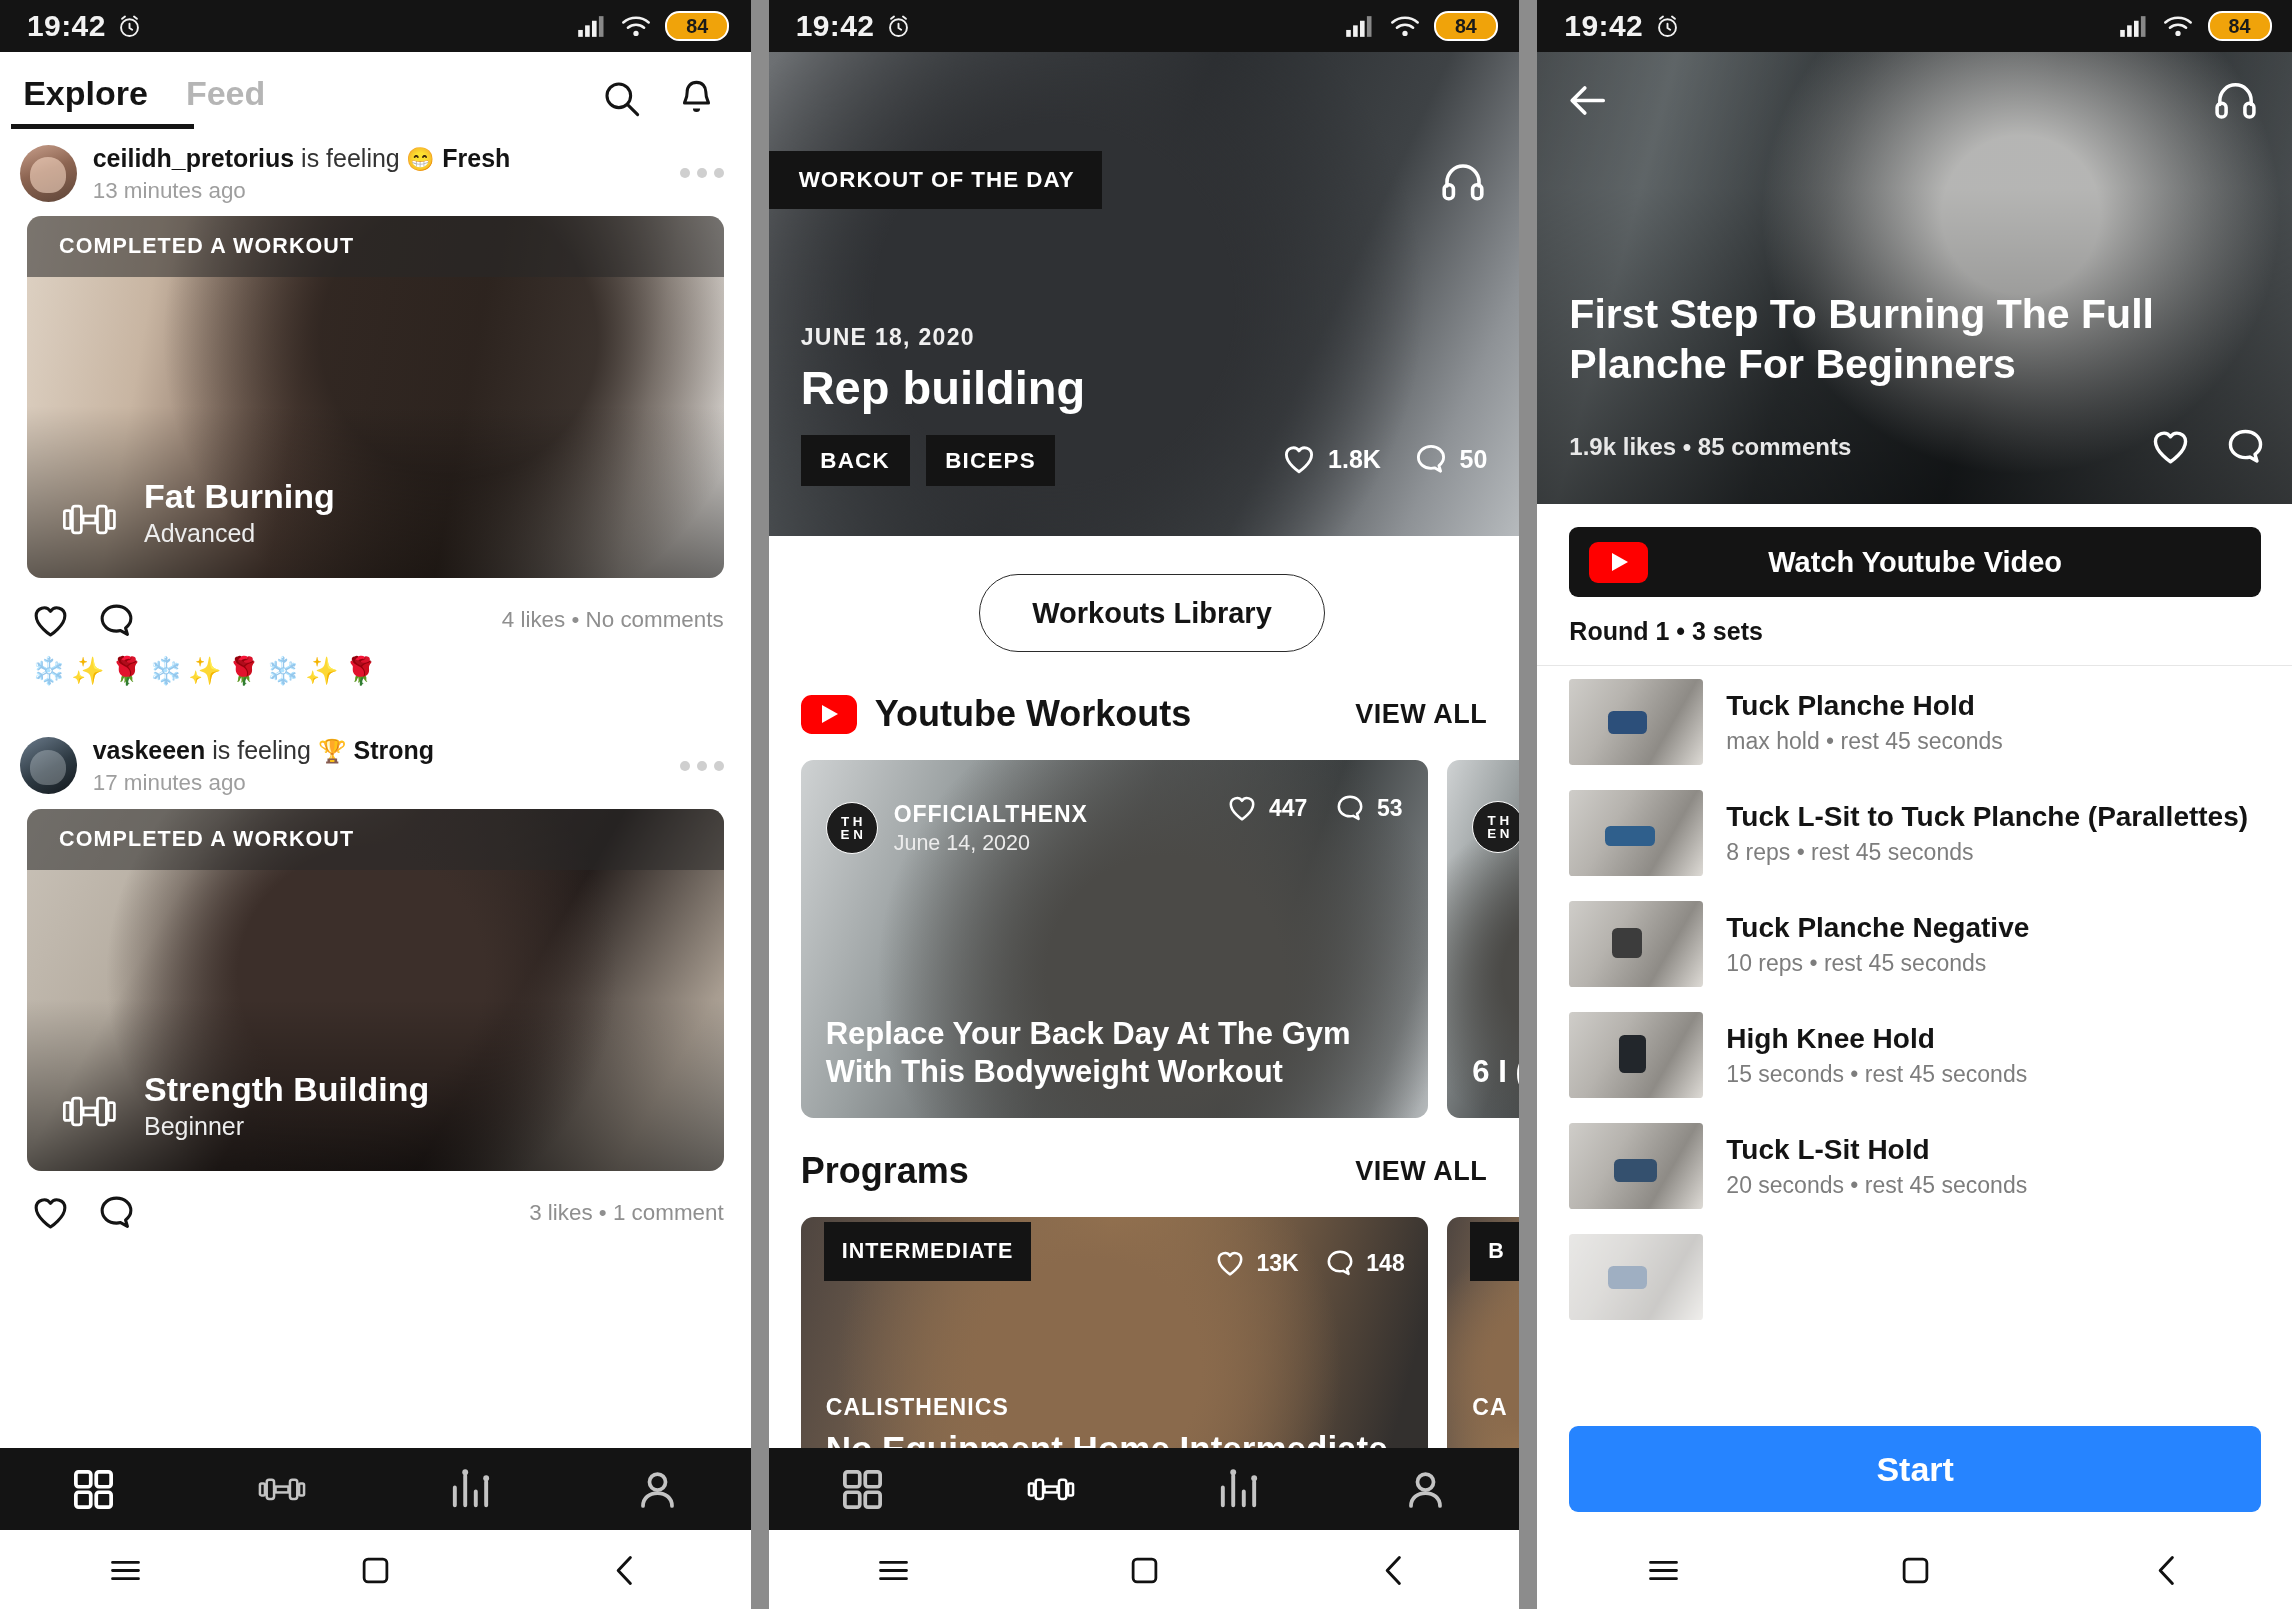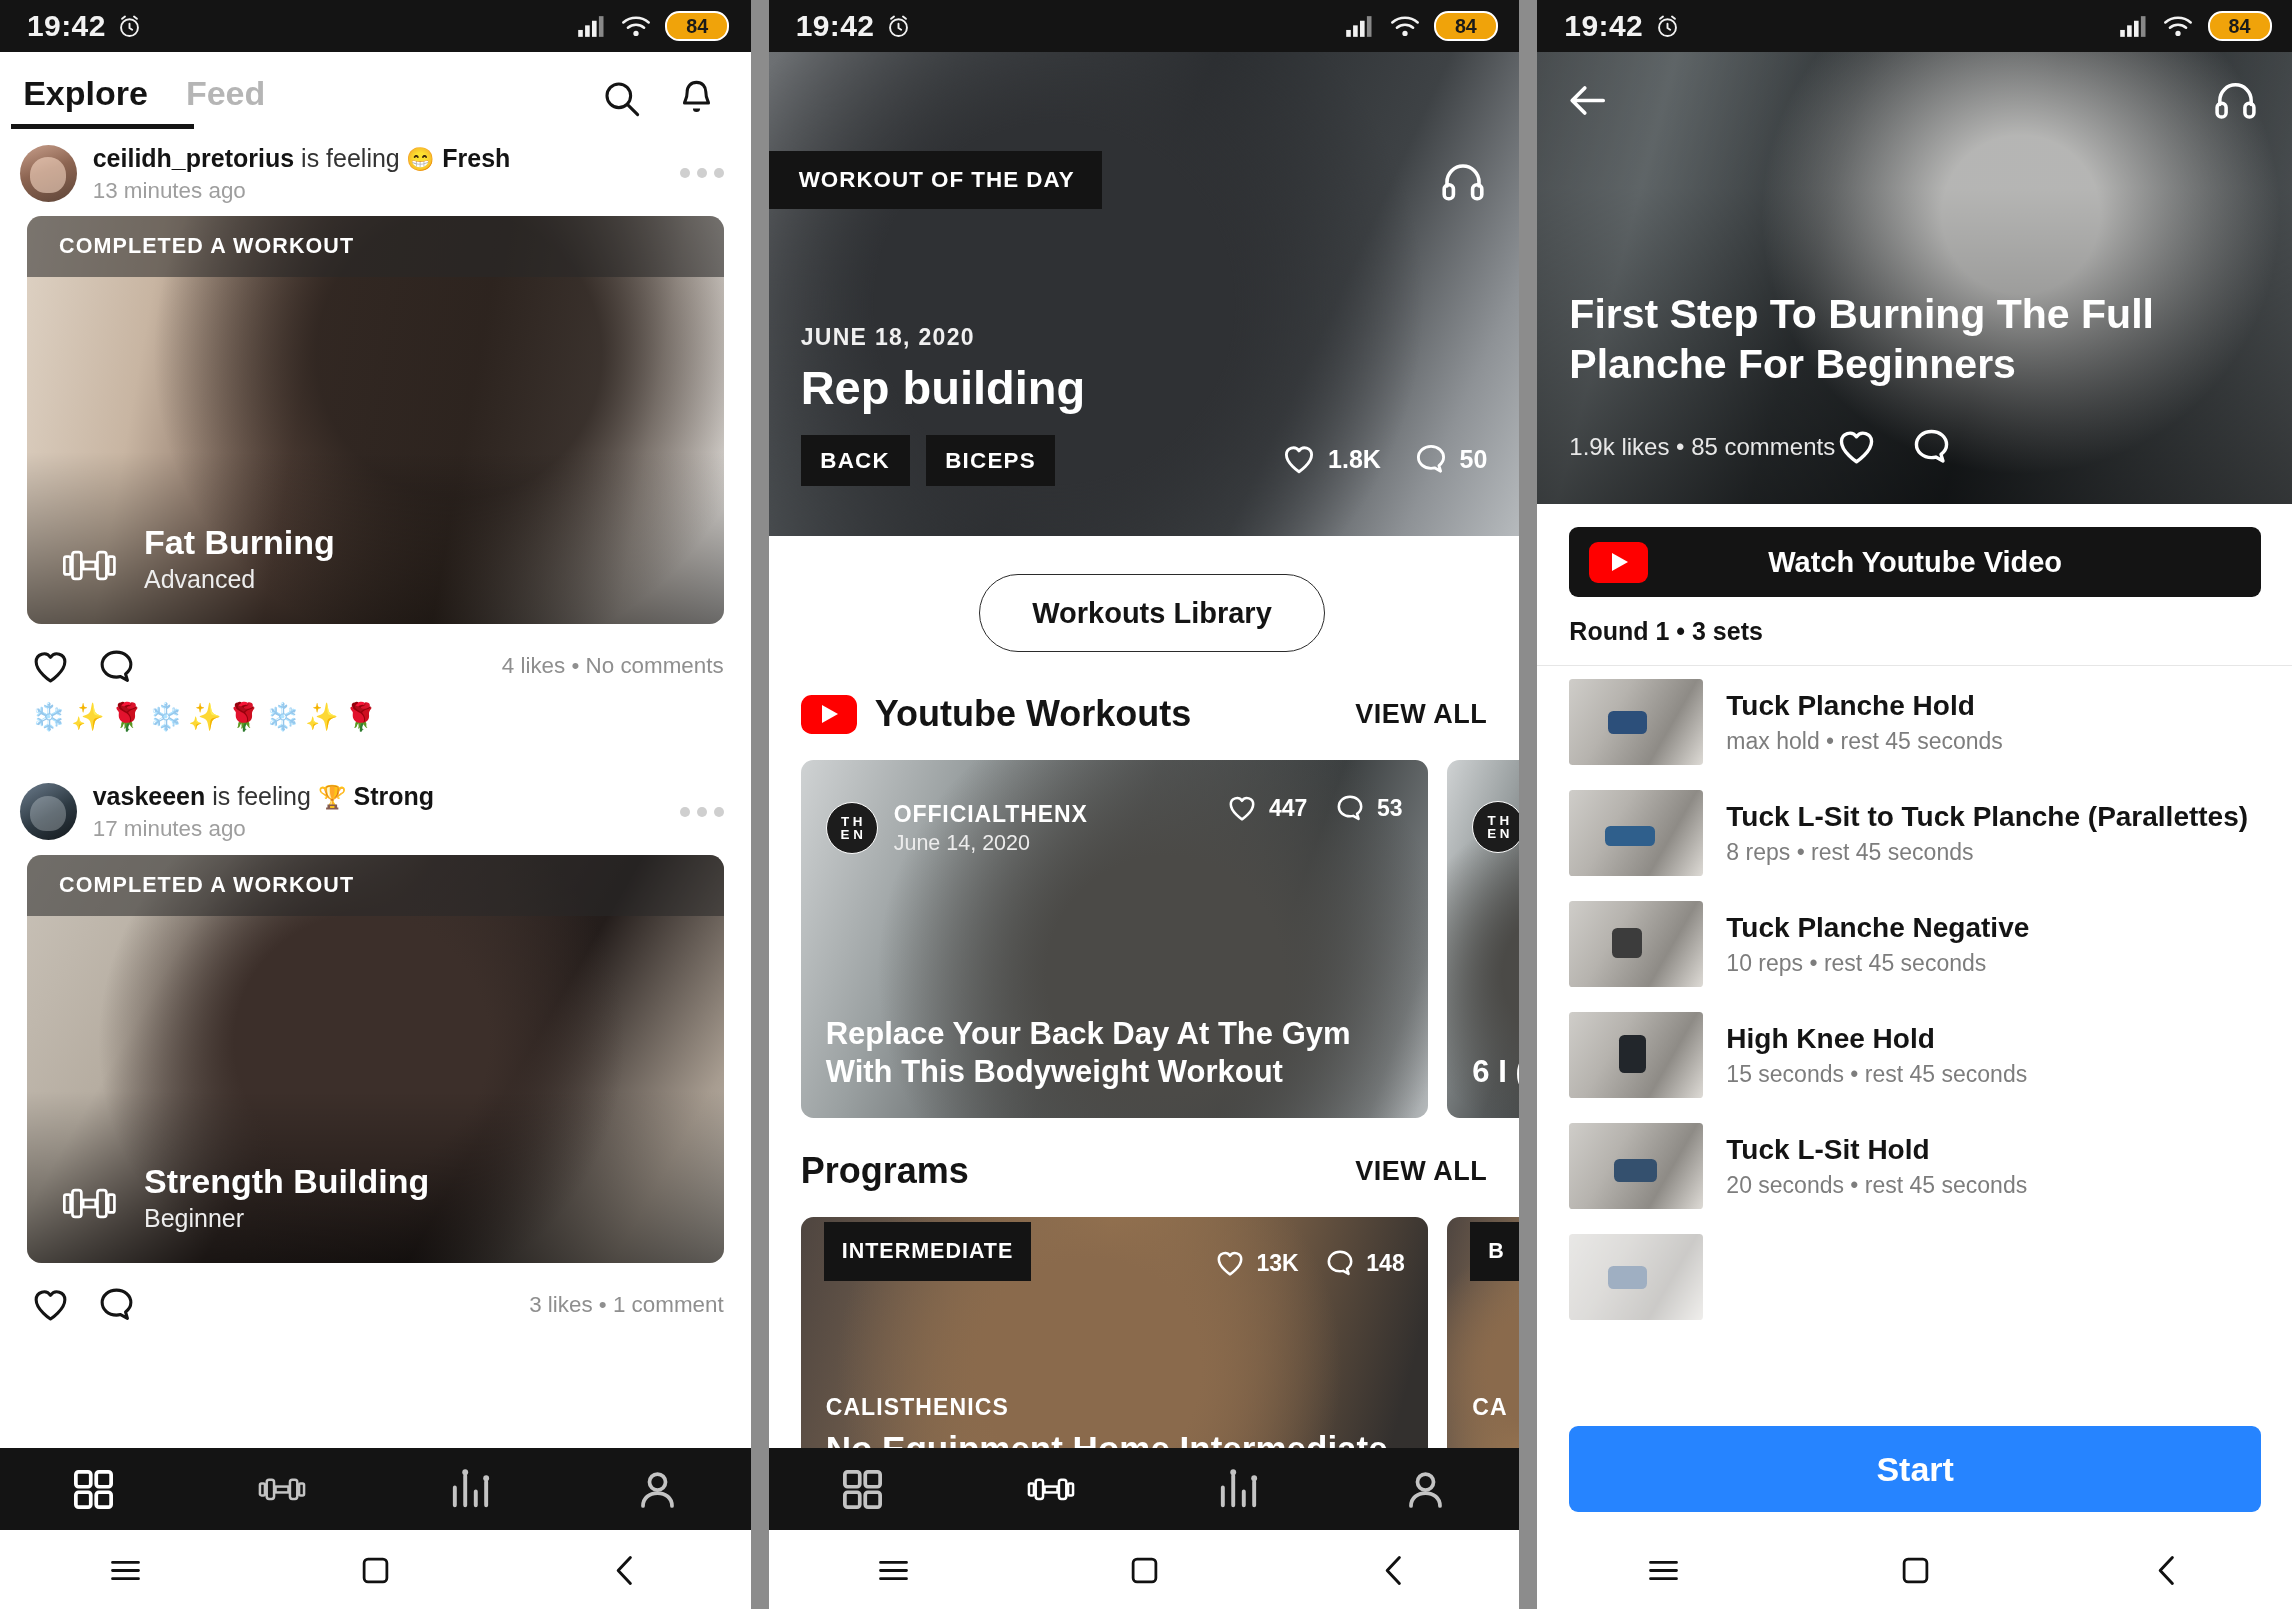--- a/index.html
+++ b/index.html
@@ -135,21 +135,21 @@
   .post-line1 .uname { font-weight: bold; }
   .post-line1 .feeling { color: #333; }
   .post-line1 .mood { font-weight: bold; }
   .post-emoji { font-size: 23px; }
   .post-time { font-size: 22.4px; color: #9e9e9e; margin-top: 3.6px; }
   .dots { display:flex; gap:7.2px; align-items:center; padding-left: 12.5px;}
   .dots i { width:9.9px; height:9.9px; border-radius:50%; background:#cfcfcf; display:block;}
 
   .card {
     margin: 0 27px;
-    height: 408px;
+    height: 362px;
     border-radius: 14.3px;
     position: relative;
     overflow: hidden;
     background: #3a3633;
   }
   .card.c1 {
     background:
       radial-gradient(circle at 62% 34%, rgba(40,32,28,0.85) 0 28%, rgba(0,0,0,0) 60%),
       linear-gradient(100deg, #ded2c4 0%, #c8b5a2 18%, #6b5347 40%, #4a3a30 62%, #cfc6bd 86%, #e9e7e4 100%);
   }
@@ -334,21 +334,21 @@
     position: absolute; top: 25px; left: 0; right: 0;
     display: flex; align-items: center; justify-content: space-between;
     padding: 0 34px 0 27px; z-index: 3;
   }
   .hero-title {
     position: absolute; left: 32px; right: 36px; bottom: 115px;
     font-size: 41px; font-weight: bold; color: #fff; line-height: 1.22; z-index: 3;
   }
   .hero-foot {
     position: absolute; left: 32px; right: 26px; bottom: 36px;
-    display: flex; align-items: center; justify-content: flex-start; z-index: 3;
+    display: flex; align-items: center; justify-content: space-between; z-index: 3; font-weight: bold;
   }
   .hero-stats { font-size: 24px; color: #e8e8e8; }
   .hero-acts { display: flex; gap: 32px; }
 
   .yt-bar { padding: 23px 32px 0 32px; flex: 0 0 auto; background:#fff; }
   .yt-btn {
     background: #141414; border-radius: 9px;
     height: 70px;
     display: flex; align-items: center; justify-content: center;
     position: relative;

